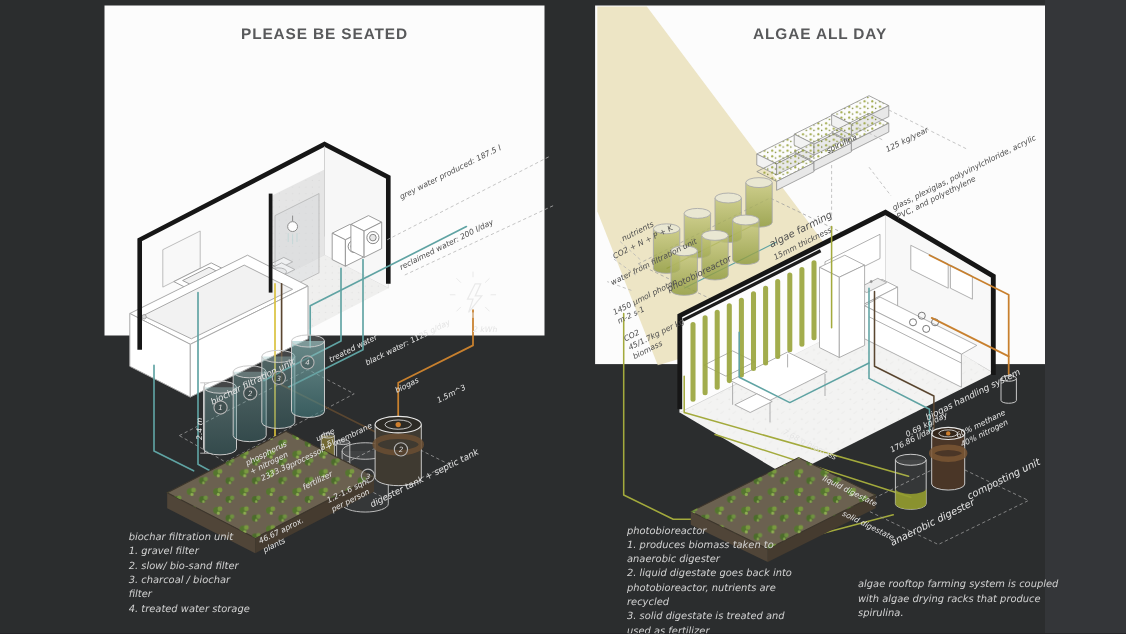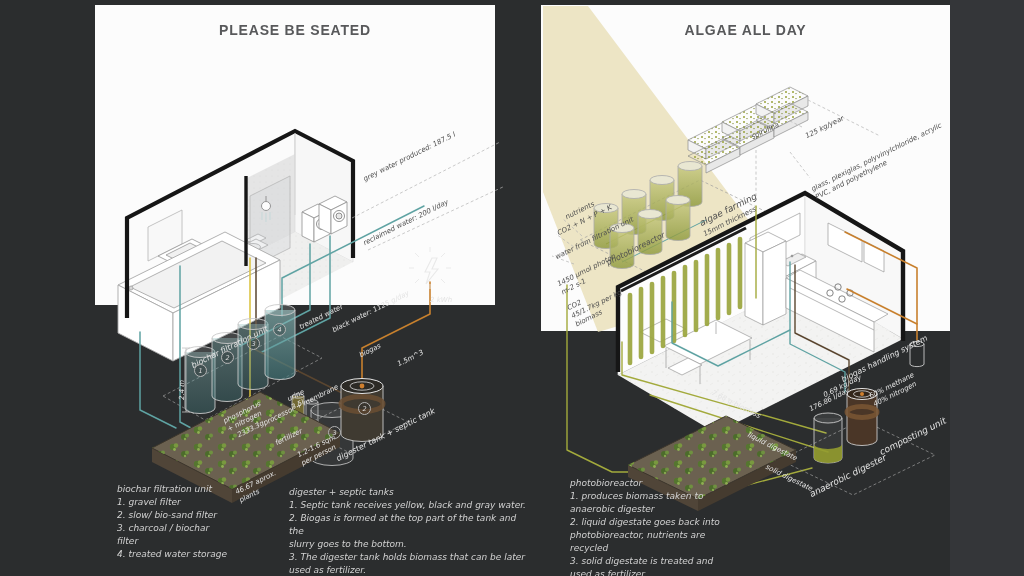--- a/index.html
+++ b/index.html
@@ -387,26 +387,20 @@
   <div class="chip" style="left:273px;top:323px">4</div>
   <div class="chip" style="left:358px;top:402px">2</div>
   <div class="chip" style="left:328px;top:426px">3</div>
 
   <div class="notes" style="left:117px;top:483px;width:160px">biochar filtration unit
 1. gravel filter
 2. slow/ bio-sand filter
 3. charcoal / biochar
 filter
 4. treated water storage</div>
-  <div class="notes" style="left:289px;top:486px;width:240px">digester + septic tanks
-1. Septic tank receives yellow, black and gray water.
-2. Biogas is formed at the top part of the tank and the
-slurry goes to the bottom.
-3. The digester tank holds biomass that can be later
-used as fertilizer.</div>
 
   <div class="lbl dk rn" style="left:750px;top:134px">spirulina</div>
   <div class="lbl dk rn" style="left:804px;top:133px">125 kg/year</div>
   <div class="lbl dk rn" style="left:810px;top:186px">glass, plexiglas, polyvinylchloride, acrylic
 PVC, and polyethylene</div>
   <div class="lbl dk rn" style="left:564px;top:214px">nutrients</div>
   <div class="lbl dk rn" style="left:556px;top:230px">CO2 + N + P + K</div>
   <div class="lbl dk rn" style="left:554px;top:254px">water from filtration unit</div>
   <div class="lbl dk rn lg" style="left:698px;top:219px">algae farming</div>
   <div class="lbl dk rn" style="left:702px;top:231px">15mm thickness</div>
@@ -428,14 +422,17 @@
   <div class="lbl rn lg" style="left:878px;top:448px">composting unit</div>
 
   <div class="notes" style="left:570px;top:477px;width:175px">photobioreactor
 1. produces biomass taken to
 anaerobic digester
 2. liquid digestate goes back into
 photobioreactor, nutrients are
 recycled
 3. solid digestate is treated and
 used as fertilizer</div>
+  <div class="notes" style="left:780px;top:526px;width:225px">algae rooftop farming system is coupled
+with algae drying racks that produce
+spirulina.</div>
 
 </div>
 
 </body></html>

